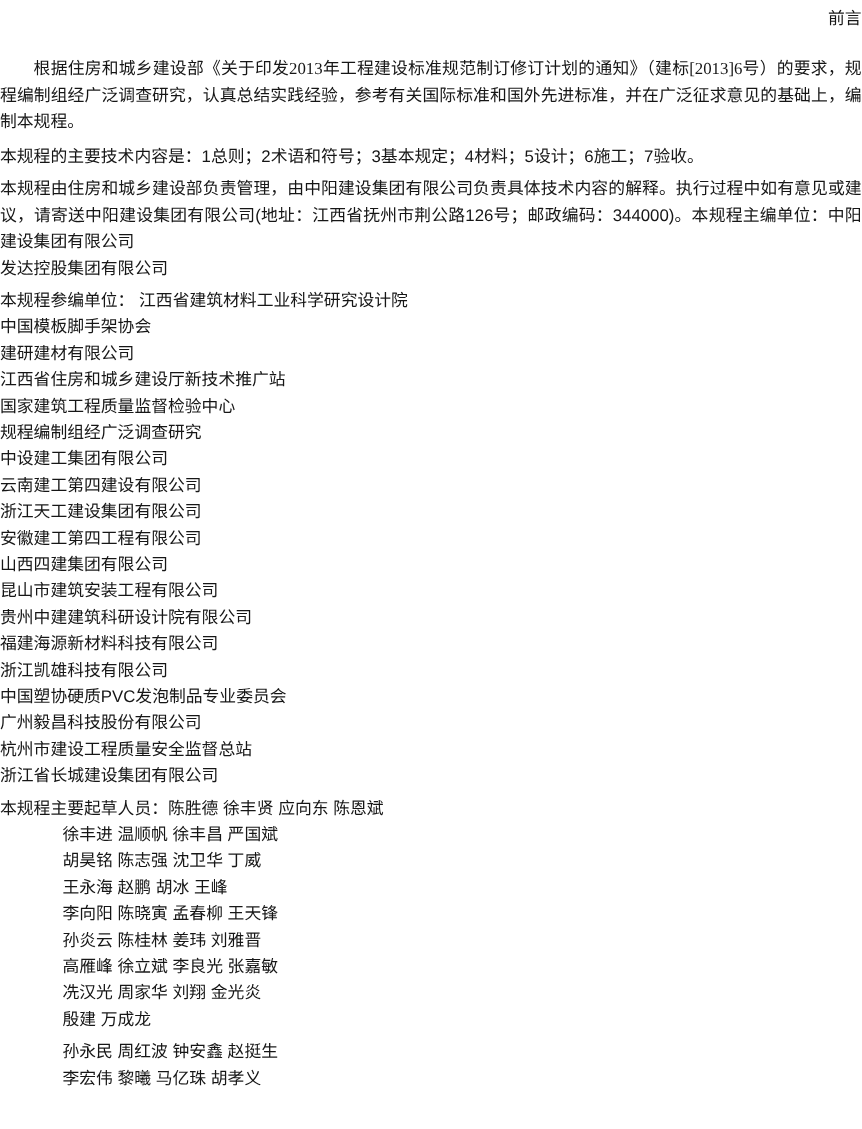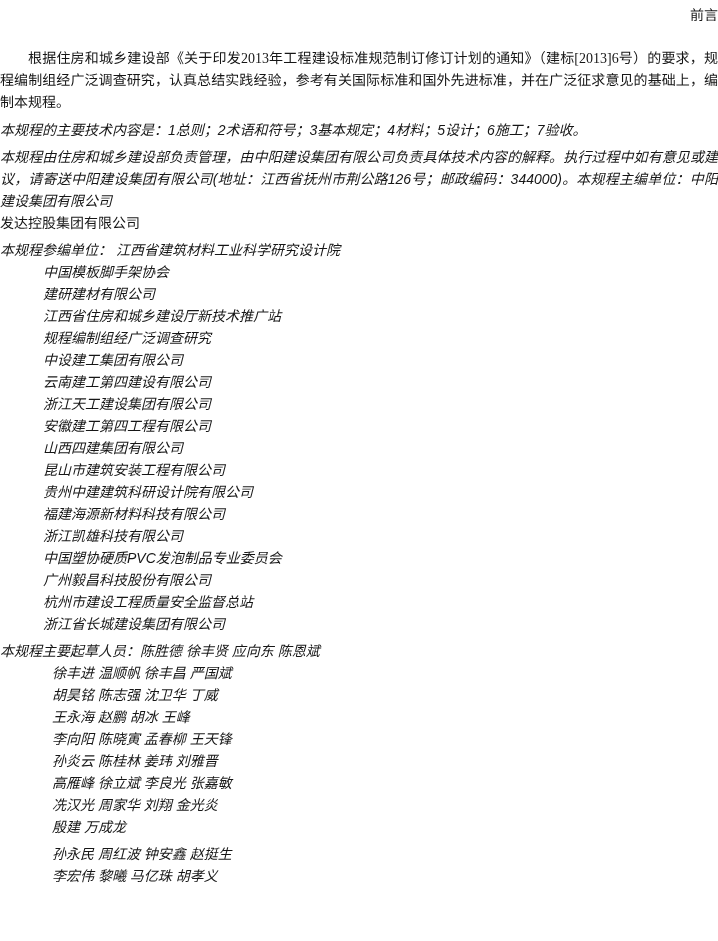--- a/index.html
+++ b/index.html
@@ -14,22 +14,22 @@
     color: #161616;
     padding-top: 4px;
   }
   .doc { width: 718px; }
   .title {
     text-align: right;
     margin-bottom: 22px;
   }
   .para { text-align: justify; }
   .intro { text-indent: 28px; font-family: Liberation Serif, serif; }
-  .block { margin-top: 5px; font-style: italic; }
-  .indent-unit { padding-left: 43px; }
+  .block { margin-top: 5px; }
+  .indent-unit { }
   .indent-name { padding-left: 52px; }
 </style>
 </head>
 <body>
 
 <div class="doc">
 
   <div class="title">前言</div>
 
   <p class="para intro">根据住房和城乡建设部《关于印发2013年工程建设标准规范制订修订计划的通知》（建标[2013]6号）的要求，规程编制组经广泛调查研究，认真总结实践经验，参考有关国际标准和国外先进标准，并在广泛征求意见的基础上，编制本规程。</p>
@@ -38,20 +38,21 @@
 
   <p class="para block">本规程由住房和城乡建设部负责管理，由中阳建设集团有限公司负责具体技术内容的解释。执行过程中如有意见或建议，请寄送中阳建设集团有限公司(地址：江西省抚州市荆公路126号；邮政编码：344000)。本规程主编单位：中阳建设集团有限公司</p>
 
   <div>发达控股集团有限公司</div>
 
   <div class="block">
     <div><span>本规程参编单位：</span> <span>江西省建筑材料工业科学研究设计院</span></div>
     <div class="indent-unit">中国模板脚手架协会</div>
     <div class="indent-unit">建研建材有限公司</div>
     <div class="indent-unit">江西省住房和城乡建设厅新技术推广站</div>
+    <div class="indent-unit">国家建筑工程质量监督检验中心</div>
     <div class="indent-unit">规程编制组经广泛调查研究</div>
     <div class="indent-unit">中设建工集团有限公司</div>
     <div class="indent-unit">云南建工第四建设有限公司</div>
     <div class="indent-unit">浙江天工建设集团有限公司</div>
     <div class="indent-unit">安徽建工第四工程有限公司</div>
     <div class="indent-unit">山西四建集团有限公司</div>
     <div class="indent-unit">昆山市建筑安装工程有限公司</div>
     <div class="indent-unit">贵州中建建筑科研设计院有限公司</div>
     <div class="indent-unit">福建海源新材料科技有限公司</div>
     <div class="indent-unit">浙江凯雄科技有限公司</div>

